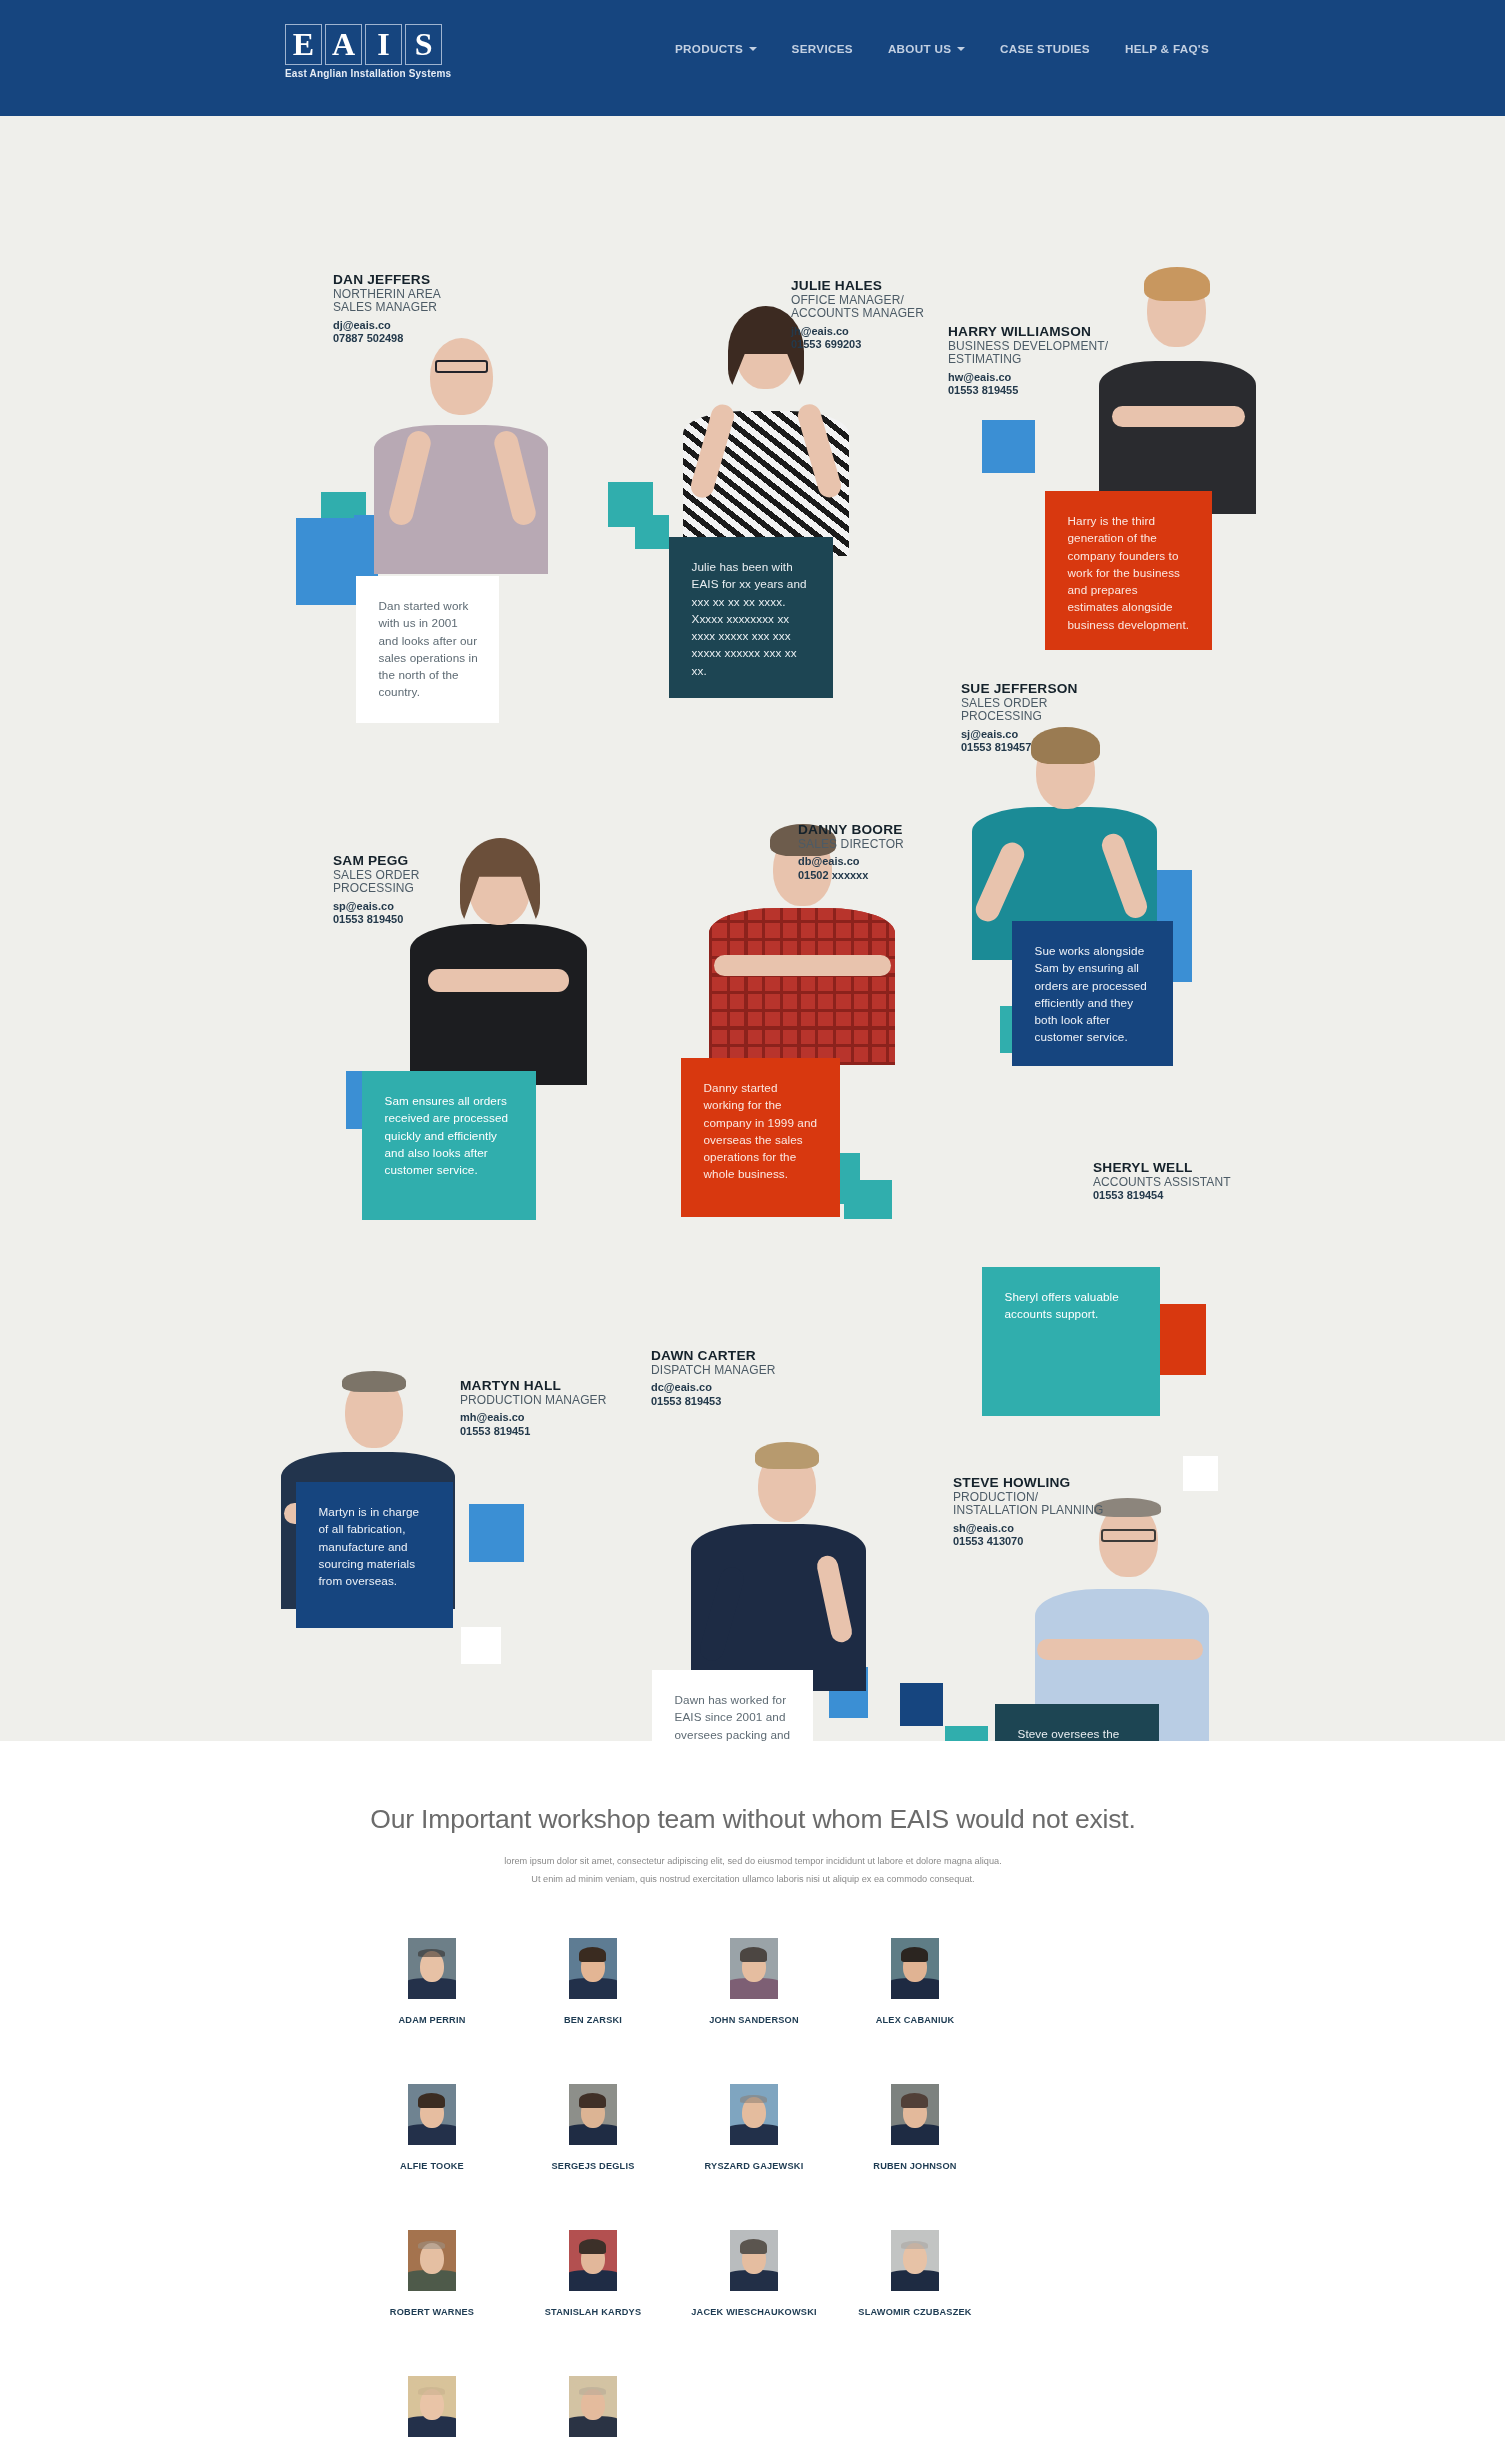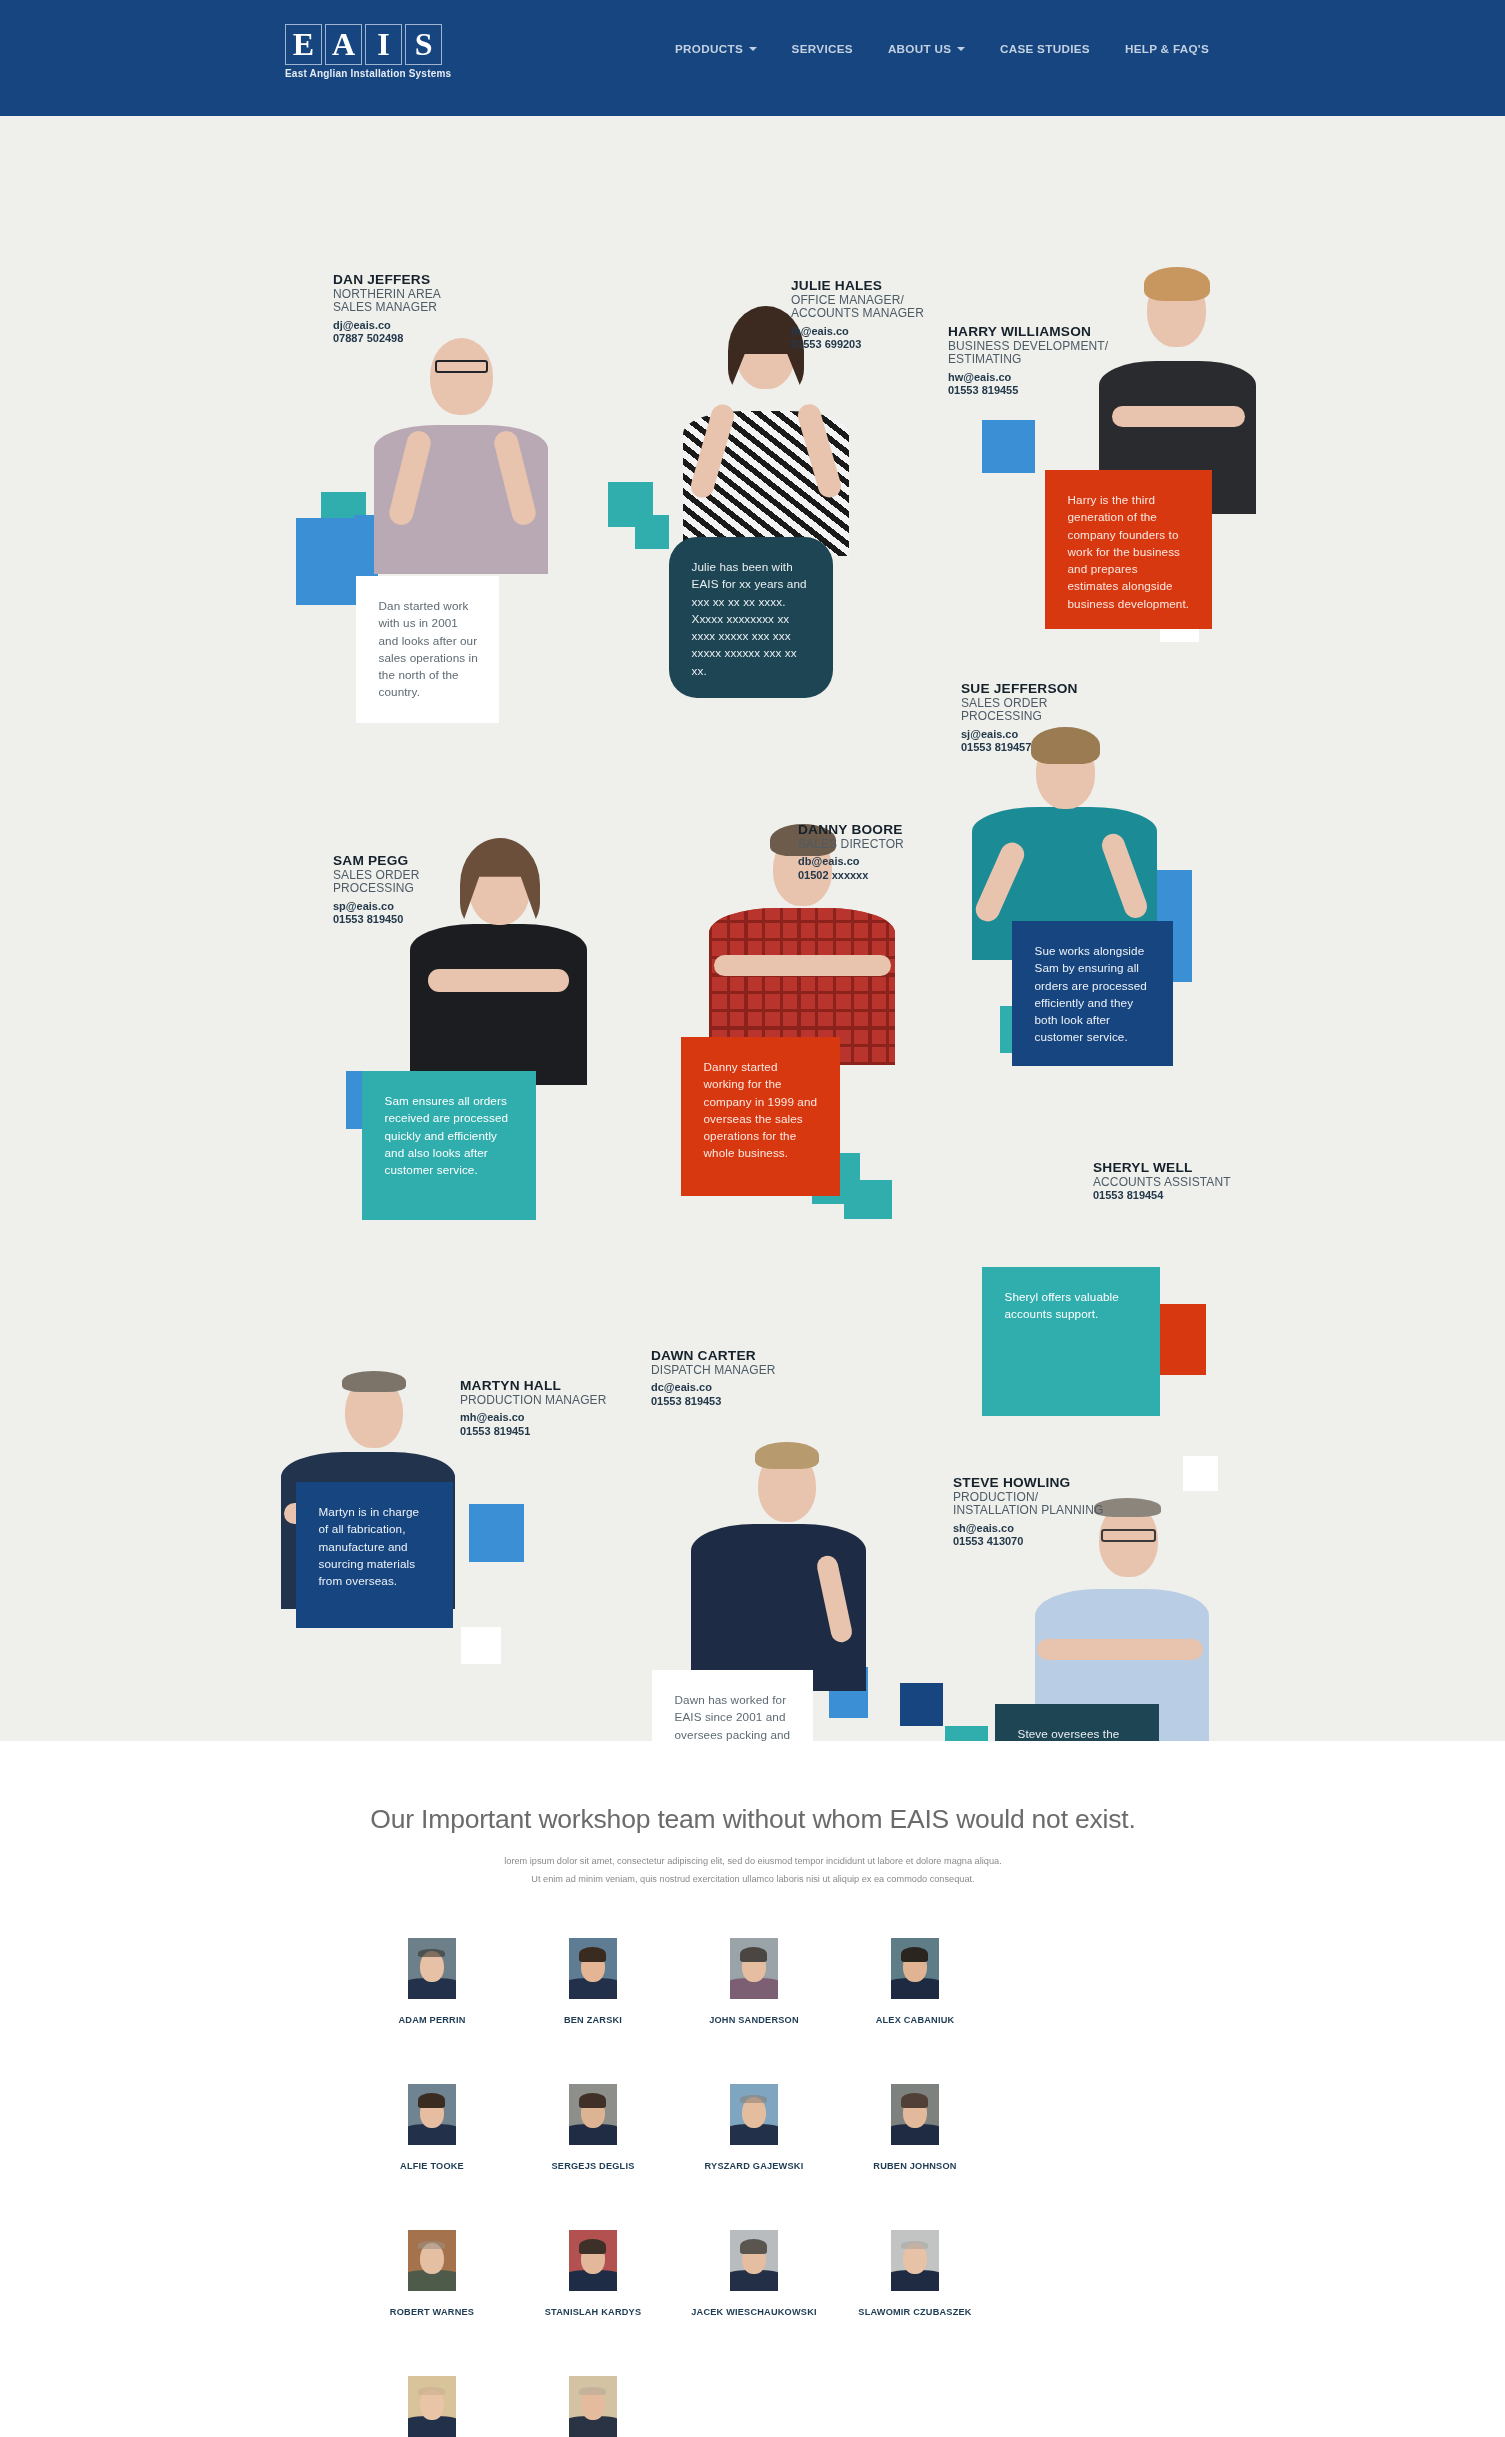--- a/index.html
+++ b/index.html
@@ -133,21 +133,21 @@
   
   .card {
     position: absolute;
     padding: 21px 21px 21px 22.5px;
     font-size: 11.7px;
     line-height: 17.3px;
     letter-spacing: 0.1px;
   }
   .card.light { background: #ffffff; color: #5d6a73; }
   .card.dark  { background: #1d4553; color: #e9eef1; }
-  .card.red   { background: #d8380f; color: #fbe8e2; }
+  .card.red   { background: #d8380f; color: #fbe8e2; margin-top: 21px; }
   .card.teal  { background: #30aead; color: #ffffff; }
   .card.navy  { background: #16457f; color: #eef2f8; }
 
   
   .workshop {
     width: 1506px;
     background: #ffffff;
     padding-top: 63px;
     padding-bottom: 48px;
   }
@@ -282,21 +282,21 @@
     <div style="position:absolute; left:17.7px; top:112px; width:22.5px; height:96px; background:#e8c3ad; border-radius:13px; transform:rotate(16deg);"></div>
     <div style="position:absolute; left:125px; top:112px; width:22.5px; height:96px; background:#e8c3ad; border-radius:13px; transform:rotate(-16deg);"></div>
   </div>
   <div class="person-info" style="left:791px; top:161px; width:201px;">
     <div class="p-name">JULIE HALES</div>
     <div class="p-role">OFFICE MANAGER/</div>
     <div class="p-role">ACCOUNTS MANAGER</div>
     <div class="p-email">jh@eais.co</div>
     <div class="p-phone">01553 699203</div>
   </div>
-  <div class="card dark" style="left:669px; top:421px; width:164px; height:161px;border-radius:28px;">Julie has been with EAIS for xx years and xxx xx xx xx xxxx. Xxxxx xxxxxxxx xx xxxx xxxxx xxx xxx xxxxx xxxxxx xxx xx xx.</div>
+  <div class="card dark" style="left:669px; top:421px; width:164px; height:161px;">Julie has been with EAIS for xx years and xxx xx xx xx xxxx. Xxxxx xxxxxxxx xx xxxx xxxxx xxx xxx xxxxx xxxxxx xxx xx xx.</div>
 
   <div class="photo" style="left:1099px; top:141px; width:157px; height:257px;">
     <div class="ph-body" style="height:153px; background:#2a2b2f;"></div>
     <div class="ph-head" style="left:48px; top:16px; width:59px; height:74px;"></div>
     <div class="ph-hair" style="left:45px; top:9.6px; width:66px; height:34px; background:#c8975f;"></div>
     <div style="position:absolute; left:13px; top:149px; width:133px; height:21px; background:#e8c3ad; border-radius:11.2px;"></div>
   </div>
   <div class="person-info" style="left:948px; top:207px; width:233px;">
     <div class="p-name">HARRY WILLIAMSON</div>
     <div class="p-role">BUSINESS DEVELOPMENT/</div>

